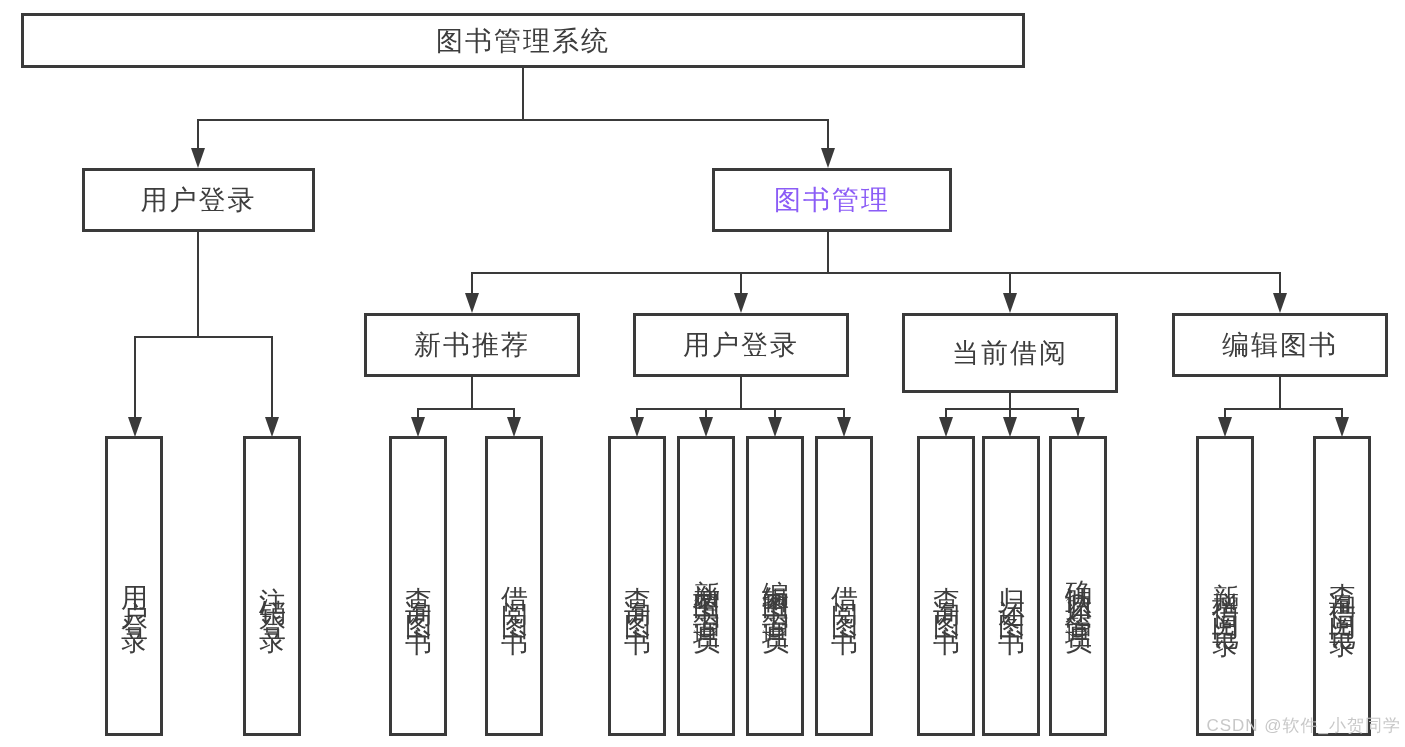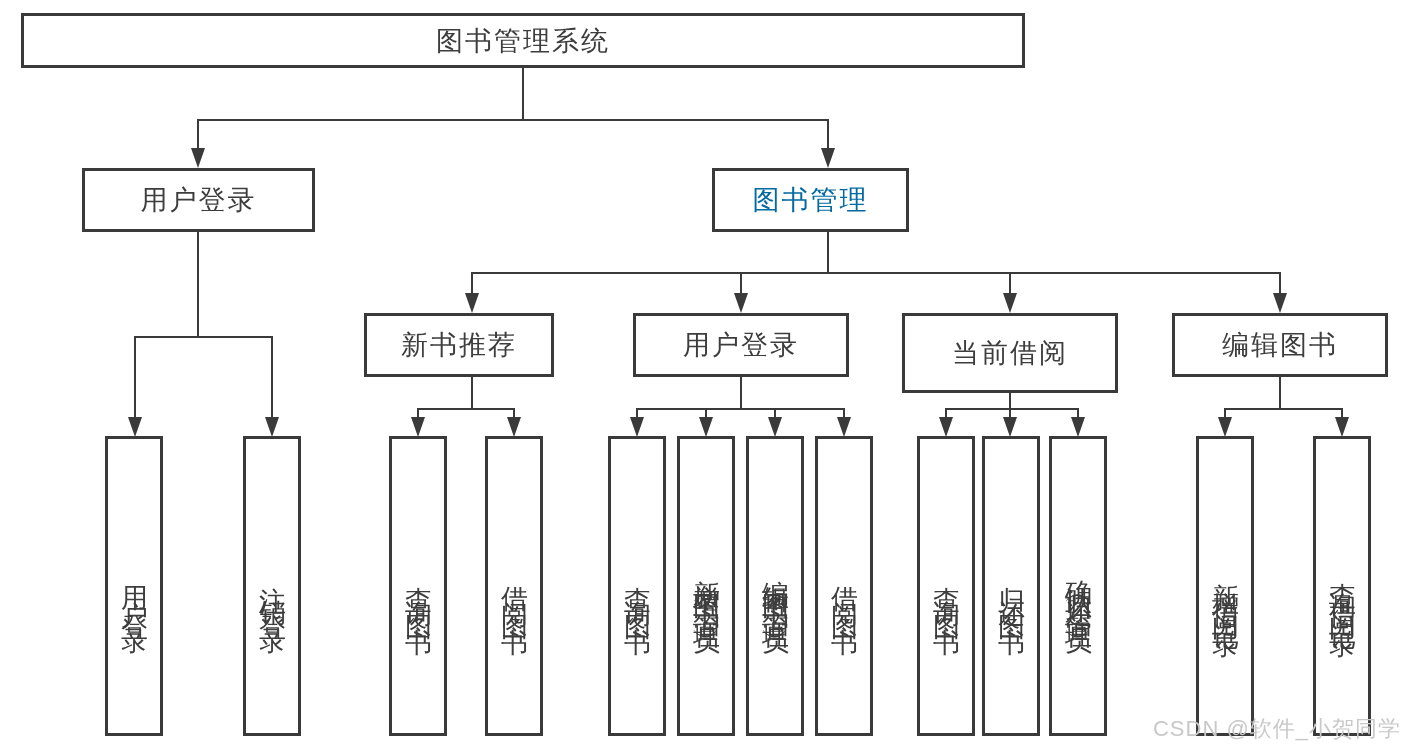--- a/index.html
+++ b/index.html
@@ -49,44 +49,44 @@
     height: 0;
     border-left: 7px solid transparent;
     border-right: 7px solid transparent;
     border-top: 20px solid #3a3a3a;
     z-index: 1;
   }
   .watermark {
     position: absolute;
     right: 4px;
     top: 714px;
-    font-size: 22px;
+    font-size: 17px;
     color: rgba(200, 200, 200, 0.92);
     letter-spacing: 1px;
     z-index: 3;
     white-space: nowrap;
   }
 </style>
 </head>
 <body>
 
 <div id="canvas" style="background: rgb(255, 255, 255);">
 
   <div class="box" style="left: 21px; top: 13px; width: 1004px; height: 55px; border-color: rgb(58, 58, 58); color: rgb(61, 61, 61);">
     <span>图书管理系统</span>
   </div>
 
   <div class="box" style="left: 82px; top: 168px; width: 233px; height: 64px; border-color: rgb(58, 58, 58); color: rgb(61, 61, 61);">
     <span>用户登录</span>
   </div>
-  <div class="box" style="left: 712px; top: 168px; width: 197px; height: 64px; border-color: rgb(58, 58, 58); color: #0369a1;">
+  <div class="box" style="left: 712px; top: 168px; width: 240px; height: 64px; border-color: rgb(58, 58, 58); color: #8b5cf6;">
     <span>图书管理</span>
   </div>
 
-  <div class="box" style="left: 364px; top: 313px; width: 190px; height: 64px; border-color: rgb(58, 58, 58); color: rgb(61, 61, 61);">
+  <div class="box" style="left: 364px; top: 313px; width: 216px; height: 64px; border-color: rgb(58, 58, 58); color: rgb(61, 61, 61);">
     <span>新书推荐</span>
   </div>
   <div class="box" style="left: 633px; top: 313px; width: 216px; height: 64px; border-color: rgb(58, 58, 58); color: rgb(61, 61, 61);">
     <span>用户登录</span>
   </div>
   <div class="box" style="left: 902px; top: 313px; width: 216px; height: 80px; border-color: rgb(58, 58, 58); color: rgb(61, 61, 61);">
     <span>当前借阅</span>
   </div>
   <div class="box" style="left: 1172px; top: 313px; width: 216px; height: 64px; border-color: rgb(58, 58, 58); color: rgb(61, 61, 61);">
     <span>编辑图书</span>

